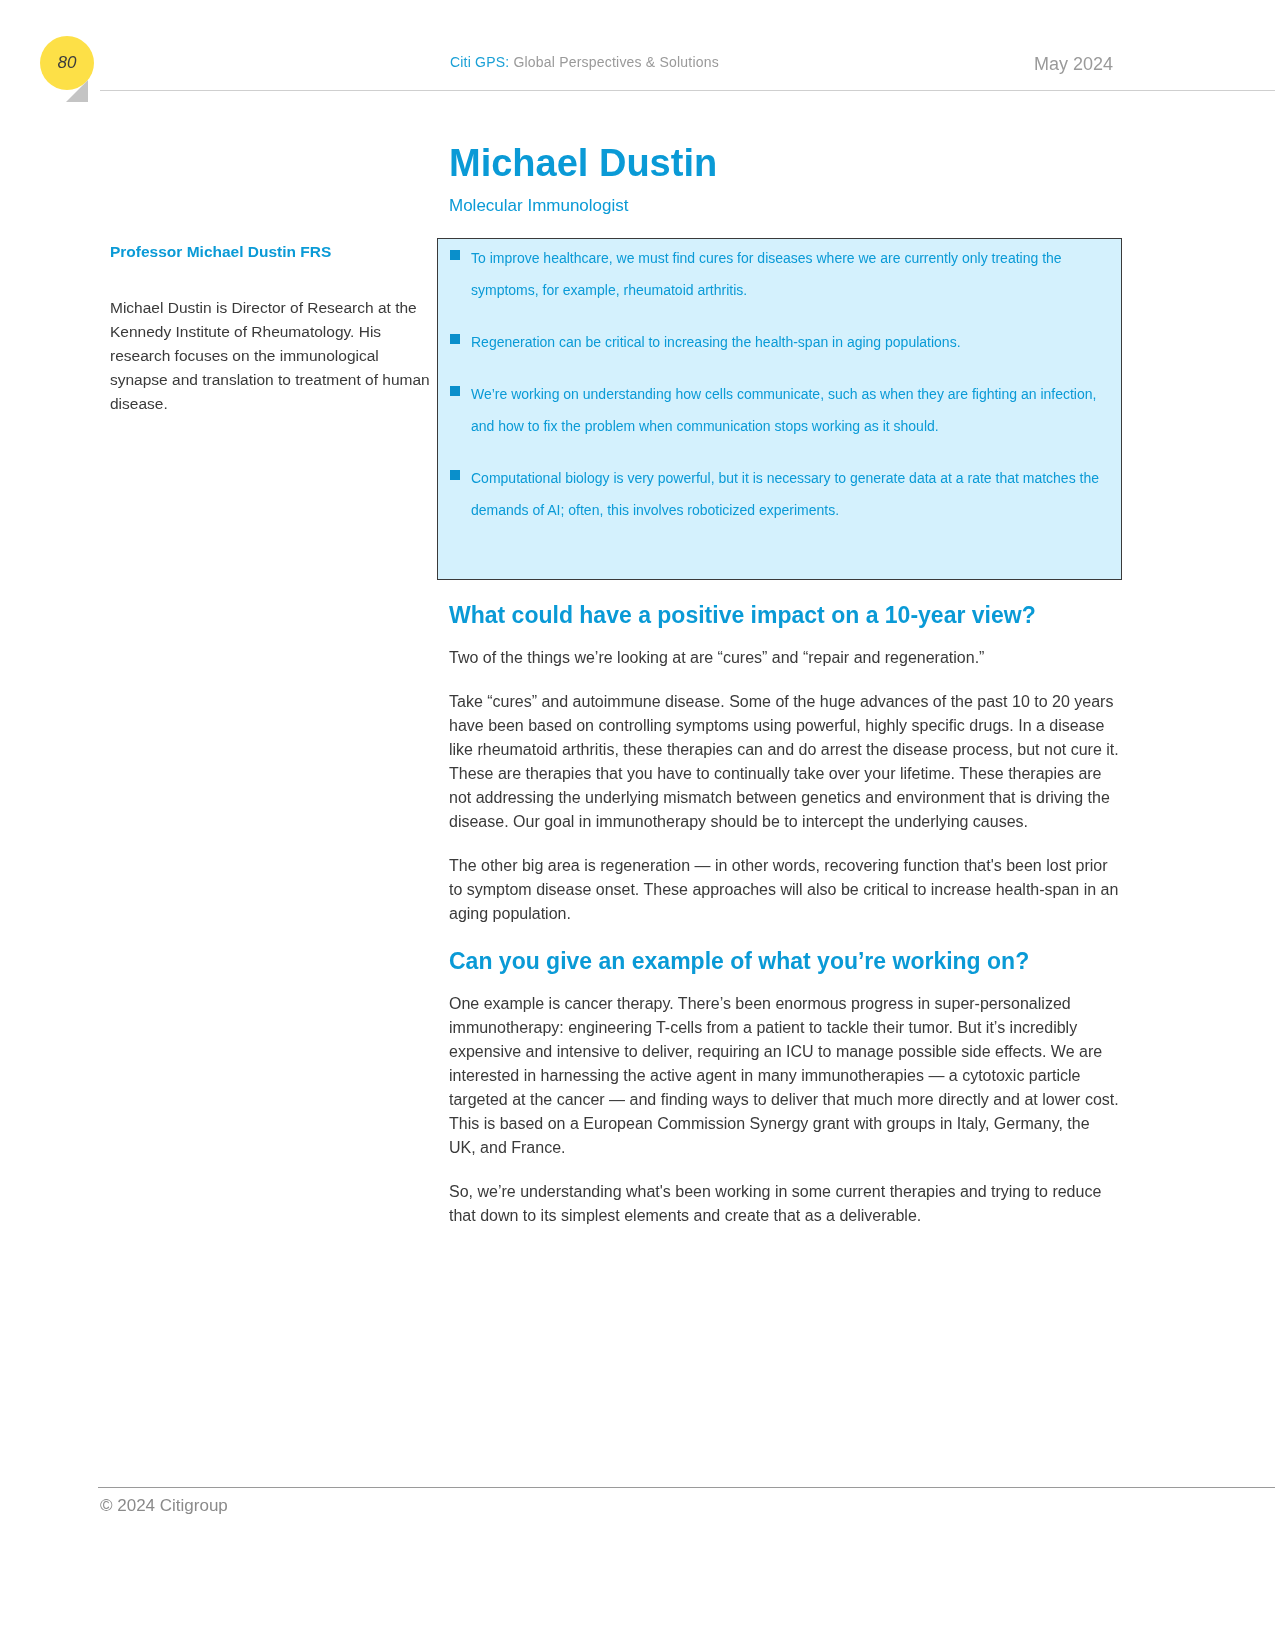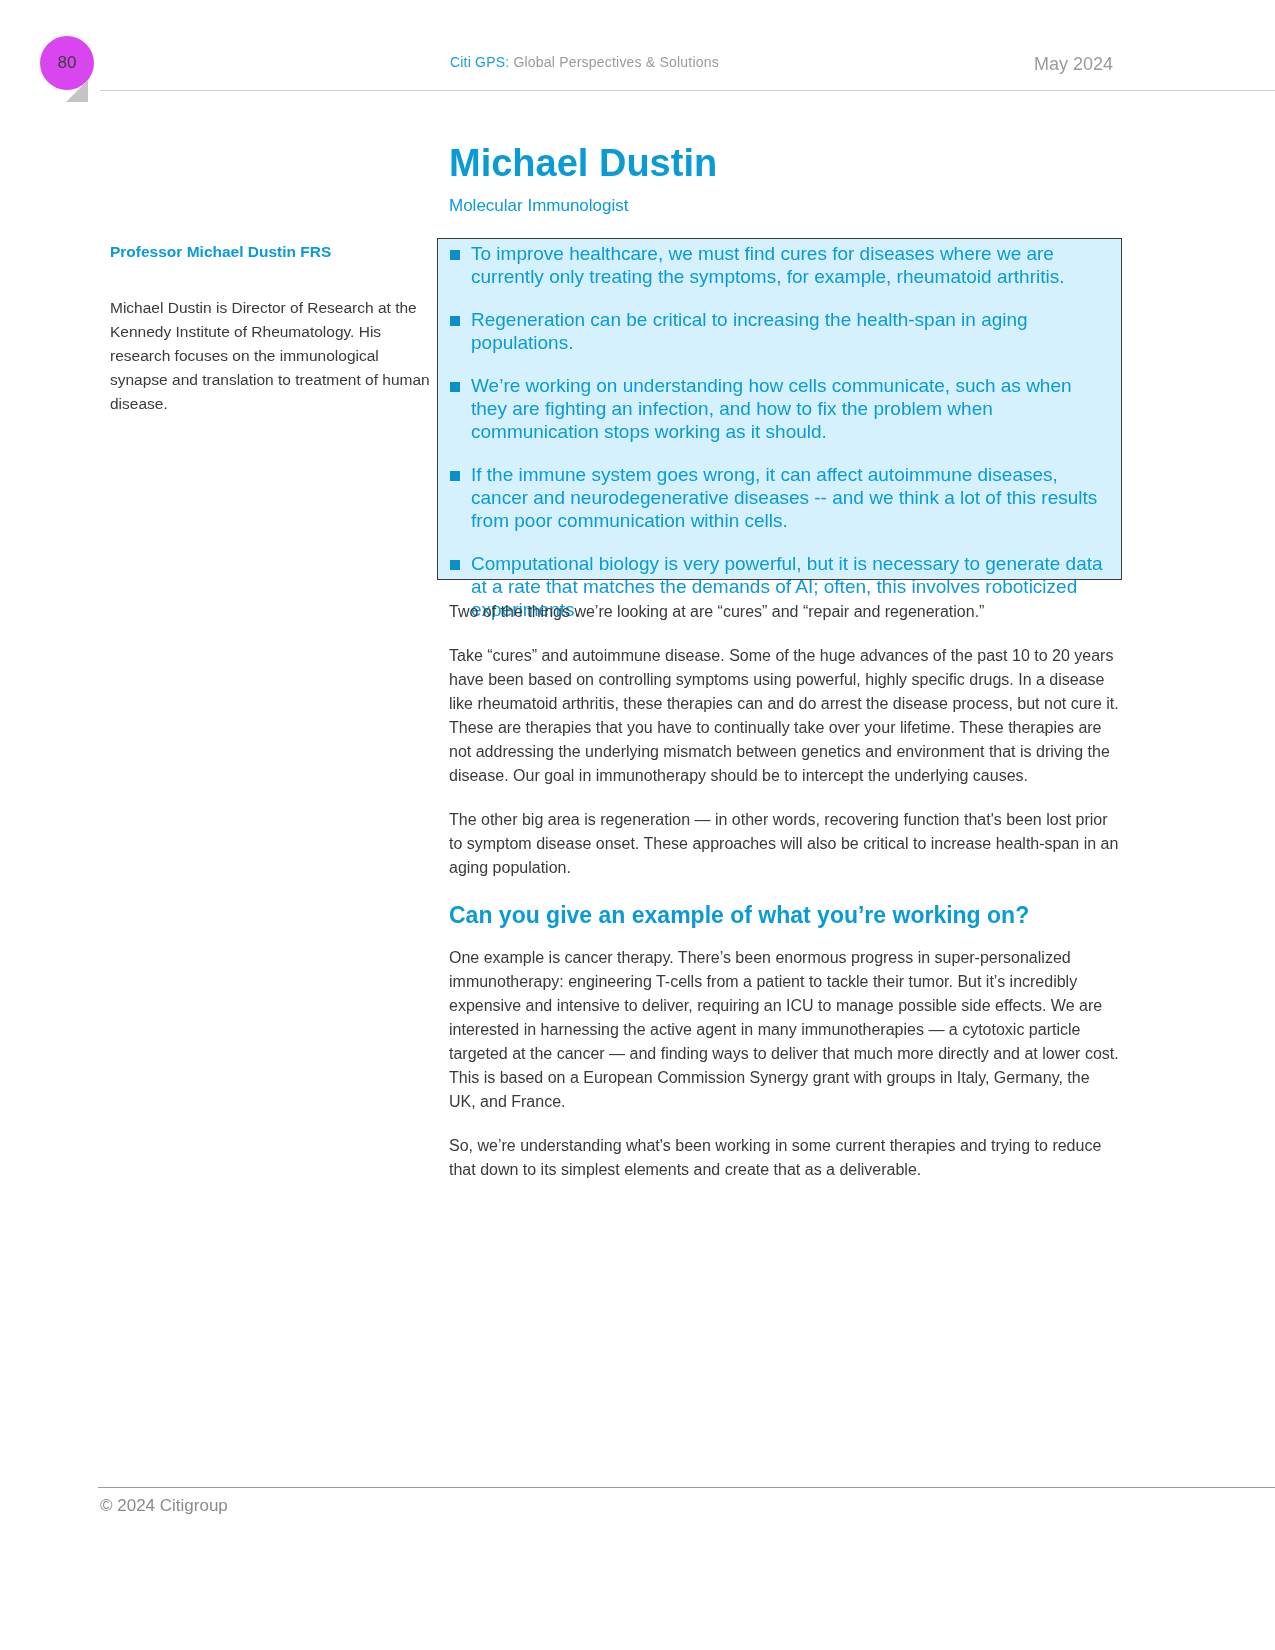--- a/index.html
+++ b/index.html
@@ -1,40 +1,40 @@
 <!DOCTYPE html>
 <html><head>
 <meta charset="utf-8">
 <style>
   html, body { margin: 0; padding: 0; background: #ffffff; }
   body { width: 1275px; height: 1650px; position: relative; overflow: hidden;
          font-family: "Liberation Sans", sans-serif; color: #3a3a3a; }
   .page-badge { position: absolute; left: 40px; top: 36px; width: 54px; height: 54px;
-    border-radius: 50%; background: #d946ef; display: flex; align-items: center; justify-content: center;
-    font-size: 17px; color: #3c3c3c; }
+    border-radius: 50%; background: #fde047; display: flex; align-items: center; justify-content: center;
+    font-size: 17px; color: #3c3c3c; font-style: italic; }
   .badge-tail { position: absolute; left: 66px; top: 80px; width: 0; height: 0;
     border-left: 22px solid transparent; border-top: 0 solid transparent;
     border-bottom: 22px solid #c4c4c4; }
   .header-rule { position: absolute; left: 100px; top: 90px; width: 1175px; height: 1px; background: #cfcfcf; }
   .header-title { position: absolute; left: 450px; top: 54px; font-size: 14px; color: #9a9a9a; letter-spacing: 0.2px; }
   .header-title .brand { color: #1aa0d6; }
   .header-date { position: absolute; left: 1034px; top: 54px; font-size: 18px; color: #9a9a9a; }
 
   .title { position: absolute; left: 449px; top: 142px; font-size: 38px; font-weight: bold; color: #0a9ad6; }
   .subtitle { position: absolute; left: 449px; top: 196px; font-size: 17px; color: #0a9ad6; }
 
   .sidebar { position: absolute; left: 110px; top: 240px; width: 320px; font-size: 15.5px; line-height: 24px; }
   .sidebar .name { color: #0a9ad6; font-weight: bold; }
   .sidebar .role { color: #0a9ad6; }
   .sidebar .bio { color: #3a3a3a; margin-top: 32px; }
 
   .callout { position: absolute; left: 437px; top: 238px; width: 685px; height: 342px;
     background: #d4f1fd; border: 1px solid #3a3a3a; box-sizing: border-box; }
   .callout ul { list-style: none; margin: 0; padding: 3px 10px 0 10px; }
-  .callout li { position: relative; padding-left: 23px; font-size: 19px; line-height: 23px;
+  .callout li { position: relative; padding-left: 23px; font-size: 14px; line-height: 32px;
     color: #0a9ad6; margin-bottom: 20px; }
   .callout li .bullet { position: absolute; left: 2px; top: 8px; width: 10px; height: 10px; background: #0a8fcb; }
 
   .main { position: absolute; left: 449px; top: 600px; width: 670px; }
   .main h2 { font-size: 23px; font-weight: bold; color: #0a9ad6; margin: 0 0 16px 0; line-height: 30px; }
   .main p { font-size: 16px; line-height: 24px; margin: 0 0 20px 0; color: #3a3a3a; }
   .main h2.second { margin-top: 10px; }
 
   .footer-rule { position: absolute; left: 98px; top: 1487px; width: 1177px; height: 1px; background: #9a9a9a; }
   .footer { position: absolute; left: 100px; top: 1496px; font-size: 17px; color: #8a8a8a; }
@@ -59,26 +59,26 @@
 <div class="sidebar">
   <div class="name">Professor Michael Dustin FRS</div>
   <div class="bio">Michael Dustin is Director of Research at the Kennedy Institute of Rheumatology. His research focuses on the immunological synapse and translation to treatment of human disease.</div>
 </div>
 
 <div class="callout">
   <ul>
     <li><span class="bullet"></span><span>To improve healthcare, we must find cures for diseases where we are currently only treating the symptoms, for example, rheumatoid arthritis.</span></li>
     <li><span class="bullet"></span><span>Regeneration can be critical to increasing the health-span in aging populations.</span></li>
     <li><span class="bullet"></span><span>We’re working on understanding how cells communicate, such as when they are fighting an infection, and how to fix the problem when communication stops working as it should.</span></li>
-    <li><span class="bullet"></span><span>If the immune system goes wrong, it can affect autoimmune diseases, cancer and neurodegenerative diseases -- and we think a lot of this results from poor communication within cells.</span></li>
     <li><span class="bullet"></span><span>Computational biology is very powerful, but it is necessary to generate data at a rate that matches the demands of AI; often, this involves roboticized experiments.</span></li>
   </ul>
 </div>
 
 <div class="main">
+  <h2>What could have a positive impact on a 10-year view?</h2>
   <p>Two of the things we’re looking at are “cures” and “repair and regeneration.”</p>
   <p>Take “cures” and autoimmune disease. Some of the huge advances of the past 10 to 20 years have been based on controlling symptoms using powerful, highly specific drugs. In a disease like rheumatoid arthritis, these therapies can and do arrest the disease process, but not cure it. These are therapies that you have to continually take over your lifetime. These therapies are not addressing the underlying mismatch between genetics and environment that is driving the disease. Our goal in immunotherapy should be to intercept the underlying causes.</p>
   <p>The other big area is regeneration — in other words, recovering function that's been lost prior to symptom disease onset. These approaches will also be critical to increase health-span in an aging population.</p>
   <h2 class="second">Can you give an example of what you’re working on?</h2>
   <p>One example is cancer therapy. There’s been enormous progress in super-personalized immunotherapy: engineering T-cells from a patient to tackle their tumor. But it’s incredibly expensive and intensive to deliver, requiring an ICU to manage possible side effects. We are interested in harnessing the active agent in many immunotherapies — a cytotoxic particle targeted at the cancer — and finding ways to deliver that much more directly and at lower cost. This is based on a European Commission Synergy grant with groups in Italy, Germany, the UK, and France.</p>
   <p>So, we’re understanding what's been working in some current therapies and trying to reduce that down to its simplest elements and create that as a deliverable.</p>
 </div>
 
 <div class="footer-rule"></div>
 <div class="footer">© 2024 Citigroup</div>

